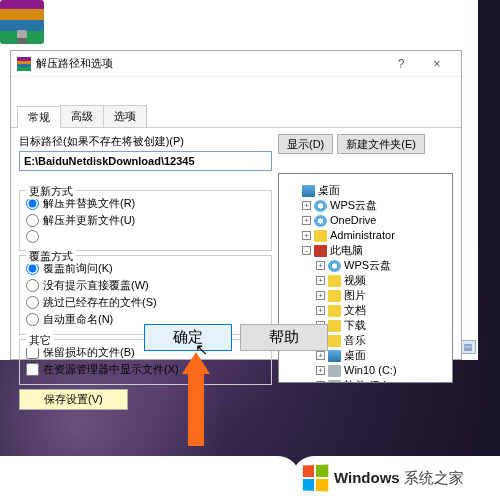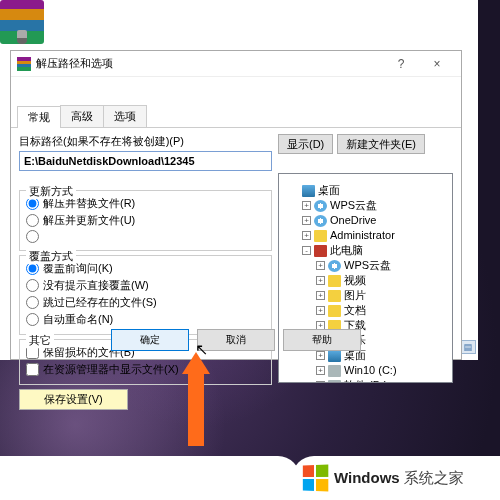--- a/index.html
+++ b/index.html
@@ -59,21 +59,21 @@
     .tree-item.l2 { padding-left: 28px; }
     .expander { width: 9px; height: 9px; border: 1px solid #888; display: inline-flex; align-items: center; justify-content: center; font-size: 8px; line-height: 7px; color: #555; }
     .ticon { width: 13px; height: 12px; display: inline-block; }
     .ticon.desktop { background: linear-gradient(#5dade2, #2874a6); border-radius: 1px; }
     .ticon.cloud { background: radial-gradient(circle, #fff 30%, #5dade2 30%); border-radius: 50%; }
     .ticon.folder { background: #f4d03f; border-radius: 1px; }
     .ticon.pc-red { background: #c0392b; border-radius: 1px; }
     .ticon.disk { background: #aab7b8; border-radius: 1px; }
     
     .dialog-buttons { position: absolute; bottom: 8px; left: 0; width: 100%; display: flex; justify-content: center; gap: 8px; }
-    .dlg-btn { padding: 3px 28px; border: 1px solid #adadad; background: #e1e1e1; font-size: 10px; }
+    .dlg-btn { padding: 3px 28px; border: 1px solid #adadad; background: #e1e1e1; font-size: 15px; }
     .dlg-btn.primary { border: 1px solid #0078d7; background: #e5f1fb; }
     
     
     .cursor { position: absolute; top: 340px; left: 195px; z-index: 10; font-size: 16px; color: #000; }
     
     
     .arrow { position: absolute; top: 352px; left: 182px; z-index: 9; }
     .arrow-shaft { width: 16px; height: 72px; background: #ff6b1a; margin-left: 6px; }
     .arrow-head { width: 0; height: 0; border-left: 14px solid transparent; border-right: 14px solid transparent; border-bottom: 22px solid #ff6b1a; }
     
@@ -247,21 +247,20 @@
             <span class="expander">+</span>
             <span class="ticon disk"></span>
             <span>软件 (D:)</span>
           </div>
         </div>
     </div>
   </div>
 
   <div class="dialog-buttons">
     <button class="dlg-btn primary">确定</button>
-    <button class="dlg-btn">取消</button>
     <button class="dlg-btn">帮助</button>
   </div>
 </div>
 
 <div class="cursor">↖</div>
 
 <div class="arrow">
   <div class="arrow-head"></div>
   <div class="arrow-shaft"></div>
 </div>

